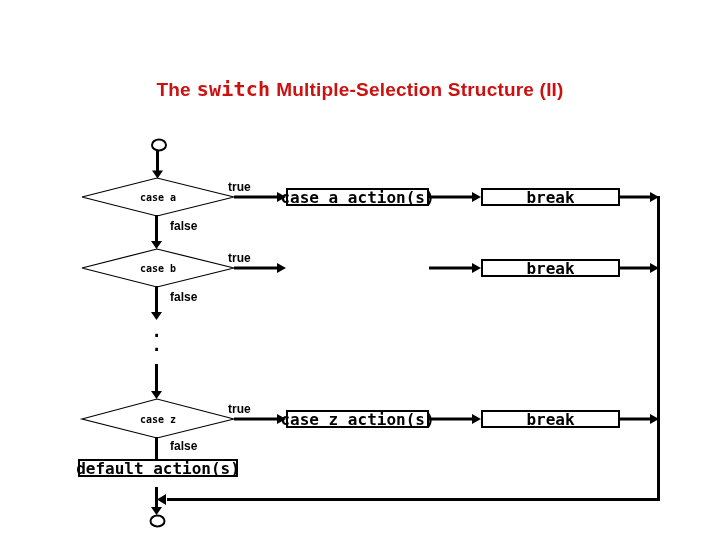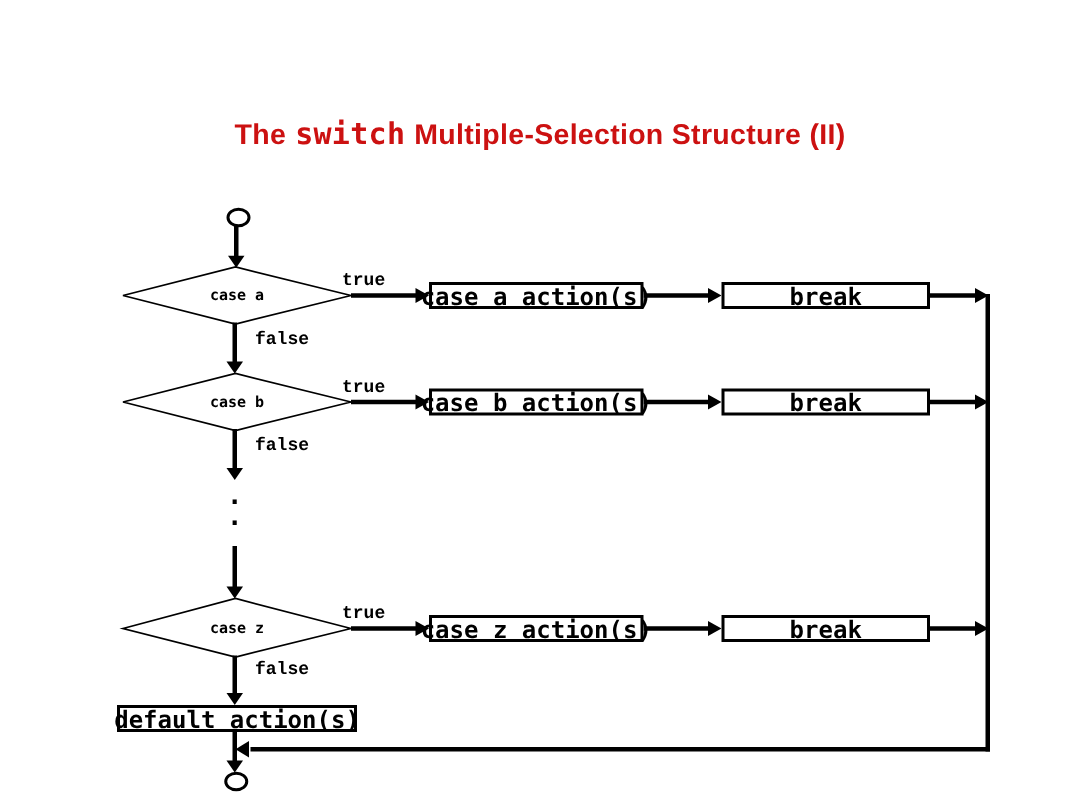--- a/index.html
+++ b/index.html
@@ -34,21 +34,21 @@
     font-size: 20px;
     margin: 0 6px;
   }
   .connectors {
     position: absolute;
     left: 0;
     top: 0;
   }
   .flow-label {
     position: absolute;
-    font-family: Liberation Mono, monospace;
+    font-family: Liberation Sans, sans-serif;
     font-weight: bold;
     font-size: 12px;
     color: #000;
     white-space: nowrap;
   }
   .box {
     position: absolute;
     box-sizing: border-box;
     border: 2px solid var(--color-line, #000);
     background: var(--color-shape_fill, #fff);
@@ -146,24 +146,23 @@
   <div class="flow-label" style="left:228px; top:141px;">true</div>
   <div class="flow-label" style="left:170px; top:180px;">false</div>
   <div class="flow-label" style="left:228px; top:212px;">true</div>
   <div class="flow-label" style="left:170px; top:251px;">false</div>
   <div class="flow-label" style="left:228px; top:363px;">true</div>
   <div class="flow-label" style="left:170px; top:400px;">false</div>
 
   <div class="box" style="left:286px; top:149px; width:143px; height:18px;">case a action(s)</div>
   <div class="box" style="left:481px; top:149px; width:139px; height:18px;">break</div>
 
-  <div class="box" style="left:286px; top:220px; width:143px; height:18px;">case b action(s)</div>
   <div class="box" style="left:481px; top:220px; width:139px; height:18px;">break</div>
 
   <div class="box" style="left:286px; top:371px; width:143px; height:18px;text-align:right;">case z action(s)</div>
   <div class="box" style="left:481px; top:371px; width:139px; height:18px;">break</div>
 
-  <div class="box" style="left:78px; top:431px; width:160px; height:18px;text-align:right;">default action(s)</div>
+  <div class="box" style="left:78px; top:420px; width:160px; height:18px;text-align:right;">default action(s)</div>
 
   <div class="dot" style="left:150px; top:286px;">.</div>
   <div class="dot" style="left:150px; top:300px;">.</div>
 
 </div>
 
 </body></html>

